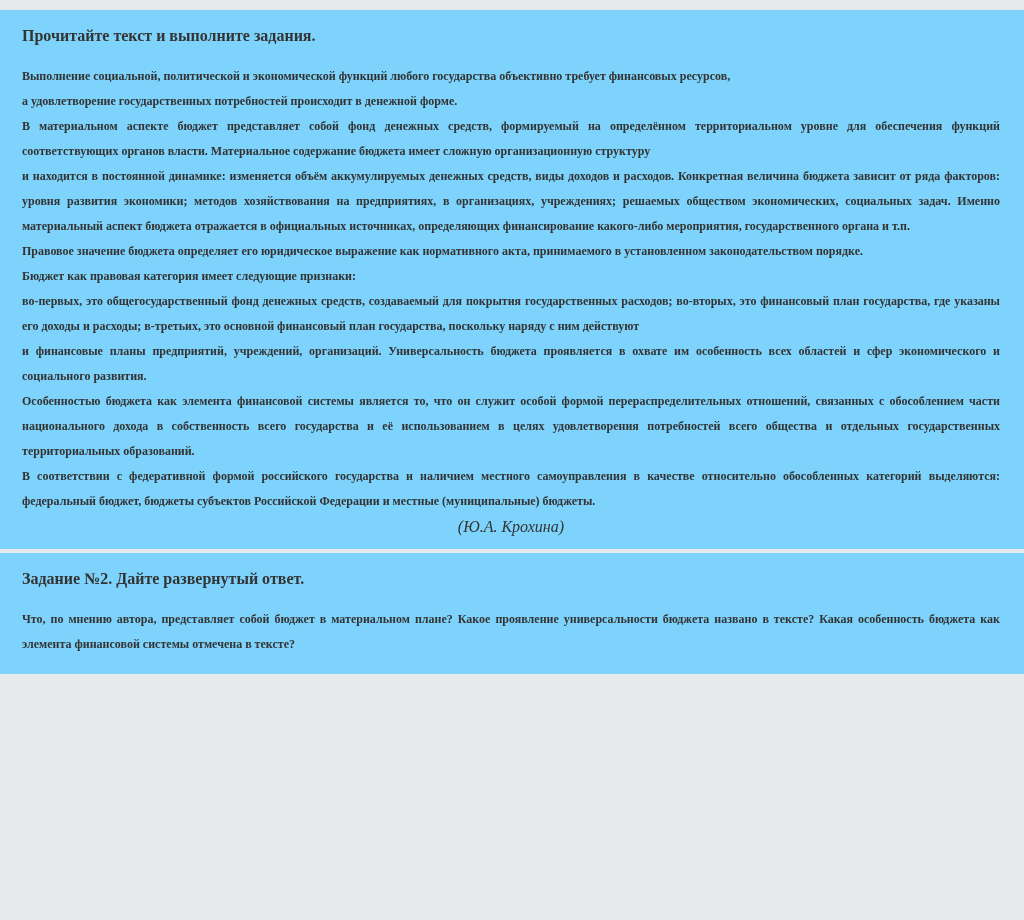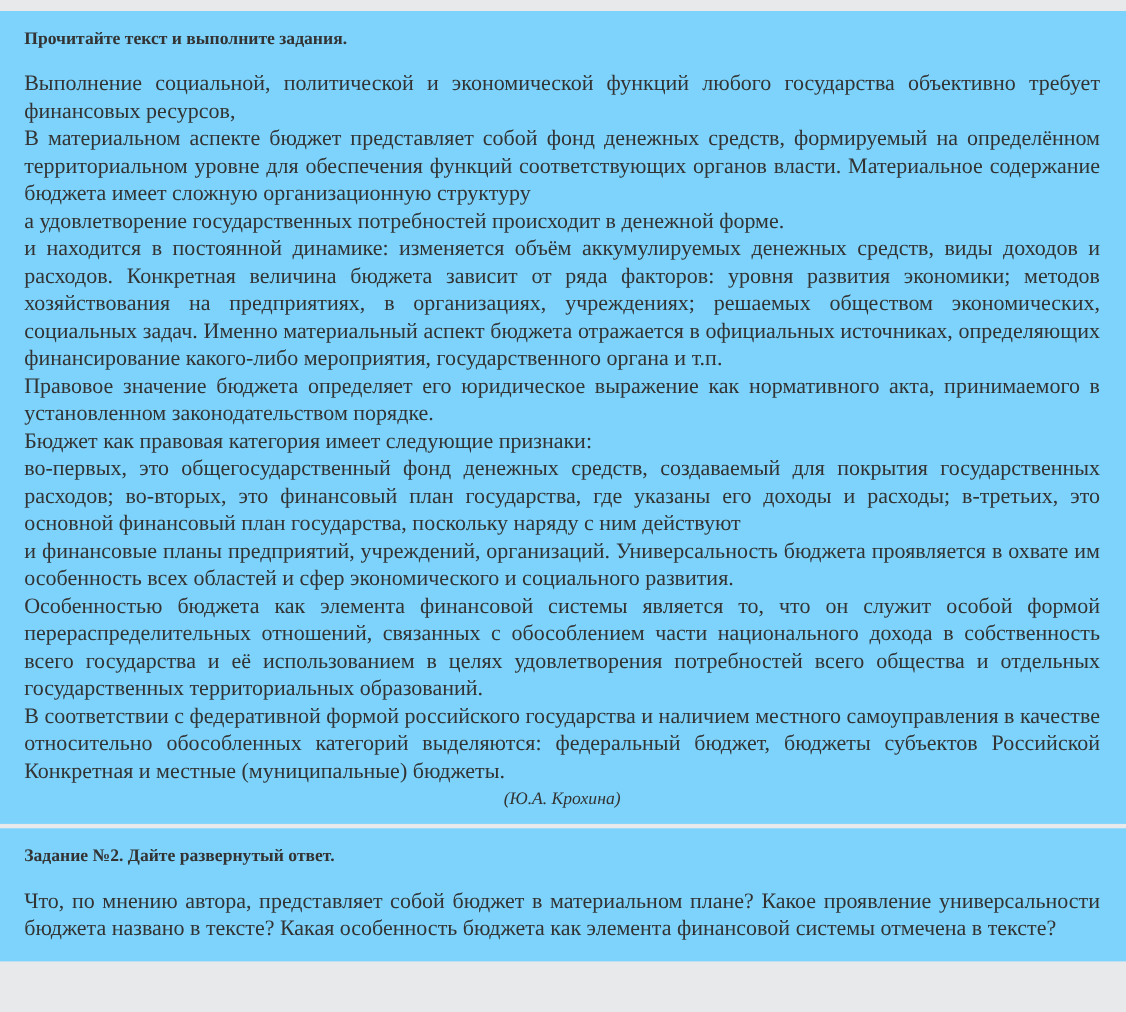--- a/index.html
+++ b/index.html
@@ -28,48 +28,49 @@
   }
   .section-title {
     font-size: 16px;
     line-height: 25px;
     font-weight: bold;
     margin: 0 0 16px 0;
     color: #333333;
   }
   .text-par {
     margin: 0;
-    font-size: 20px;
+    font-size: 12px;
     line-height: 25px;
     text-align: justify;
     color: #333333;
+    font-weight: bold;
   }
   .attribution {
     margin: 0;
     font-size: 16px;
     line-height: 25px;
     font-style: italic;
     text-align: center;
     color: #333333;
   }
 </style>
 </head>
 <body>
 
 <div class="panel">
   <h2 class="section-title">Прочитайте текст и выполните задания.</h2>
   <p class="text-par">Выполнение социальной, политической и экономической функций любого государства объективно требует финансовых ресурсов,</p>
+  <p class="text-par">а удовлетворение государственных потребностей происходит в денежной форме.</p>
   <p class="text-par">В материальном аспекте бюджет представляет собой фонд денежных средств, формируемый на определённом территориальном уровне для обеспечения функций соответствующих органов власти. Материальное содержание бюджета имеет сложную организационную структуру</p>
-  <p class="text-par">а удовлетворение государственных потребностей происходит в денежной форме.</p>
   <p class="text-par">и находится в постоянной динамике: изменяется объём аккумулируемых денежных средств, виды доходов и расходов. Конкретная величина бюджета зависит от ряда факторов: уровня развития экономики; методов хозяйствования на предприятиях, в организациях, учреждениях; решаемых обществом экономических, социальных задач. Именно материальный аспект бюджета отражается в официальных источниках, определяющих финансирование какого-либо мероприятия, государственного органа и т.п.</p>
   <p class="text-par">Правовое значение бюджета определяет его юридическое выражение как нормативного акта, принимаемого в установленном законодательством порядке.</p>
   <p class="text-par">Бюджет как правовая категория имеет следующие признаки:</p>
   <p class="text-par">во-первых, это общегосударственный фонд денежных средств, создаваемый для покрытия государственных расходов; во-вторых, это финансовый план государства, где указаны его доходы и расходы; в-третьих, это основной финансовый план государства, поскольку наряду с ним действуют</p>
   <p class="text-par">и финансовые планы предприятий, учреждений, организаций. Универсальность бюджета проявляется в охвате им особенность всех областей и сфер экономического и социального развития.</p>
   <p class="text-par">Особенностью бюджета как элемента финансовой системы является то, что он служит особой формой перераспределительных отношений, связанных с обособлением части национального дохода в собственность всего государства и её использованием в целях удовлетворения потребностей всего общества и отдельных государственных территориальных образований.</p>
-  <p class="text-par">В соответствии с федеративной формой российского государства и наличием местного самоуправления в качестве относительно обособленных категорий выделяются: федеральный бюджет, бюджеты субъектов Российской Конкретная и местные (муниципальные) бюджеты.</p>
+  <p class="text-par">В соответствии с федеративной формой российского государства и наличием местного самоуправления в качестве относительно обособленных категорий выделяются: федеральный бюджет, бюджеты субъектов Российской Федерации и местные (муниципальные) бюджеты.</p>
   <p class="attribution">(Ю.А. Крохина)</p>
 </div>
 
 <div class="panel">
   <h2 class="section-title">Задание №2. Дайте развернутый ответ.</h2>
   <p class="text-par">Что, по мнению автора, представляет собой бюджет в материальном плане? Какое проявление универсальности бюджета названо в тексте? Какая особенность бюджета как элемента финансовой системы отмечена в тексте?</p>
 </div>
 
 </body></html>

